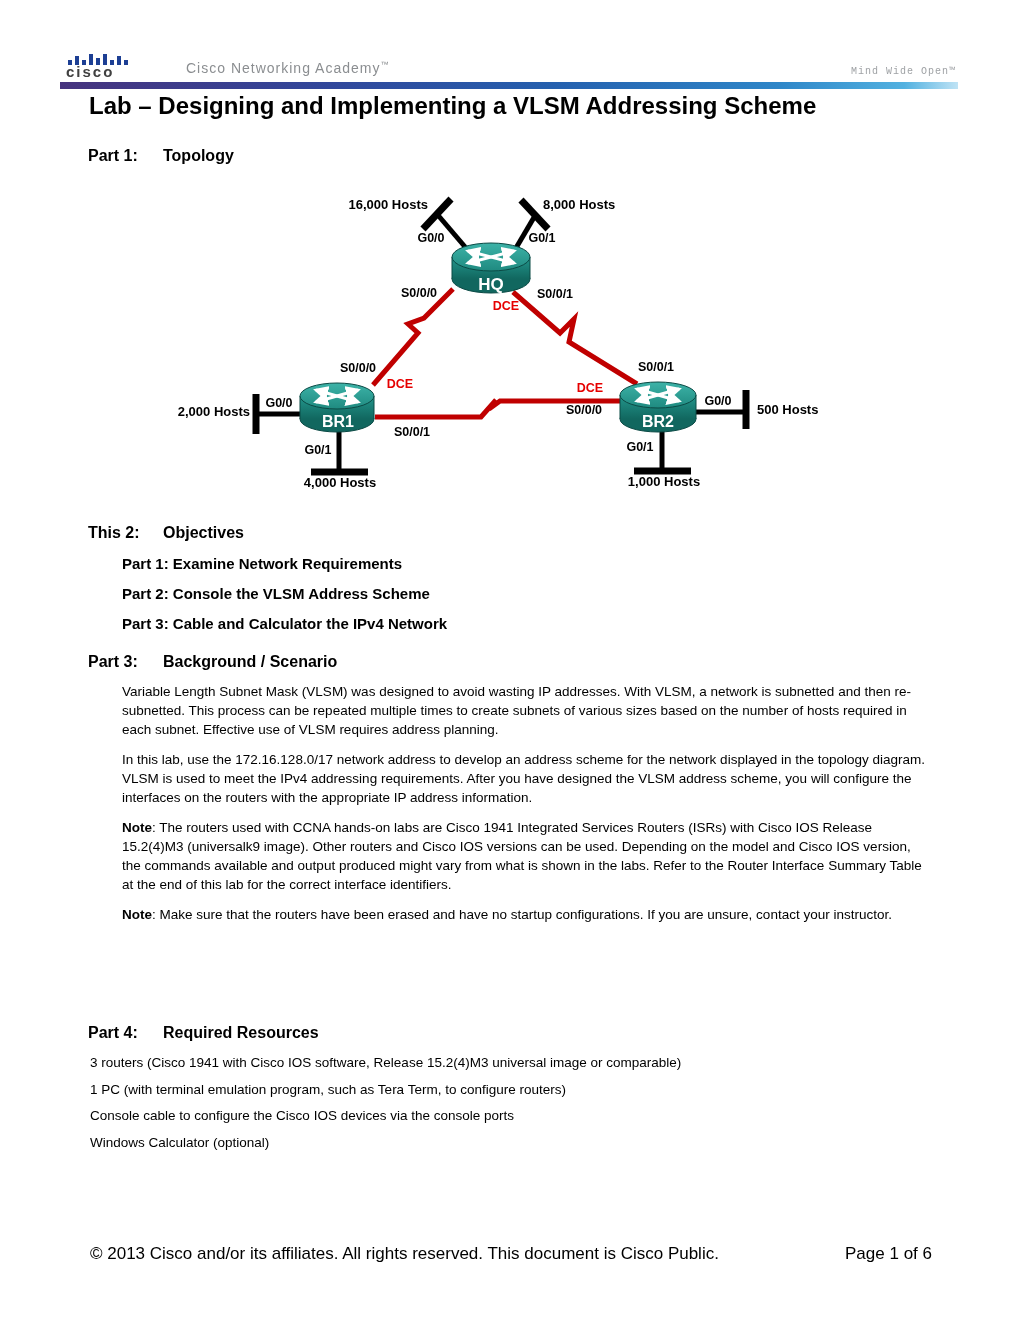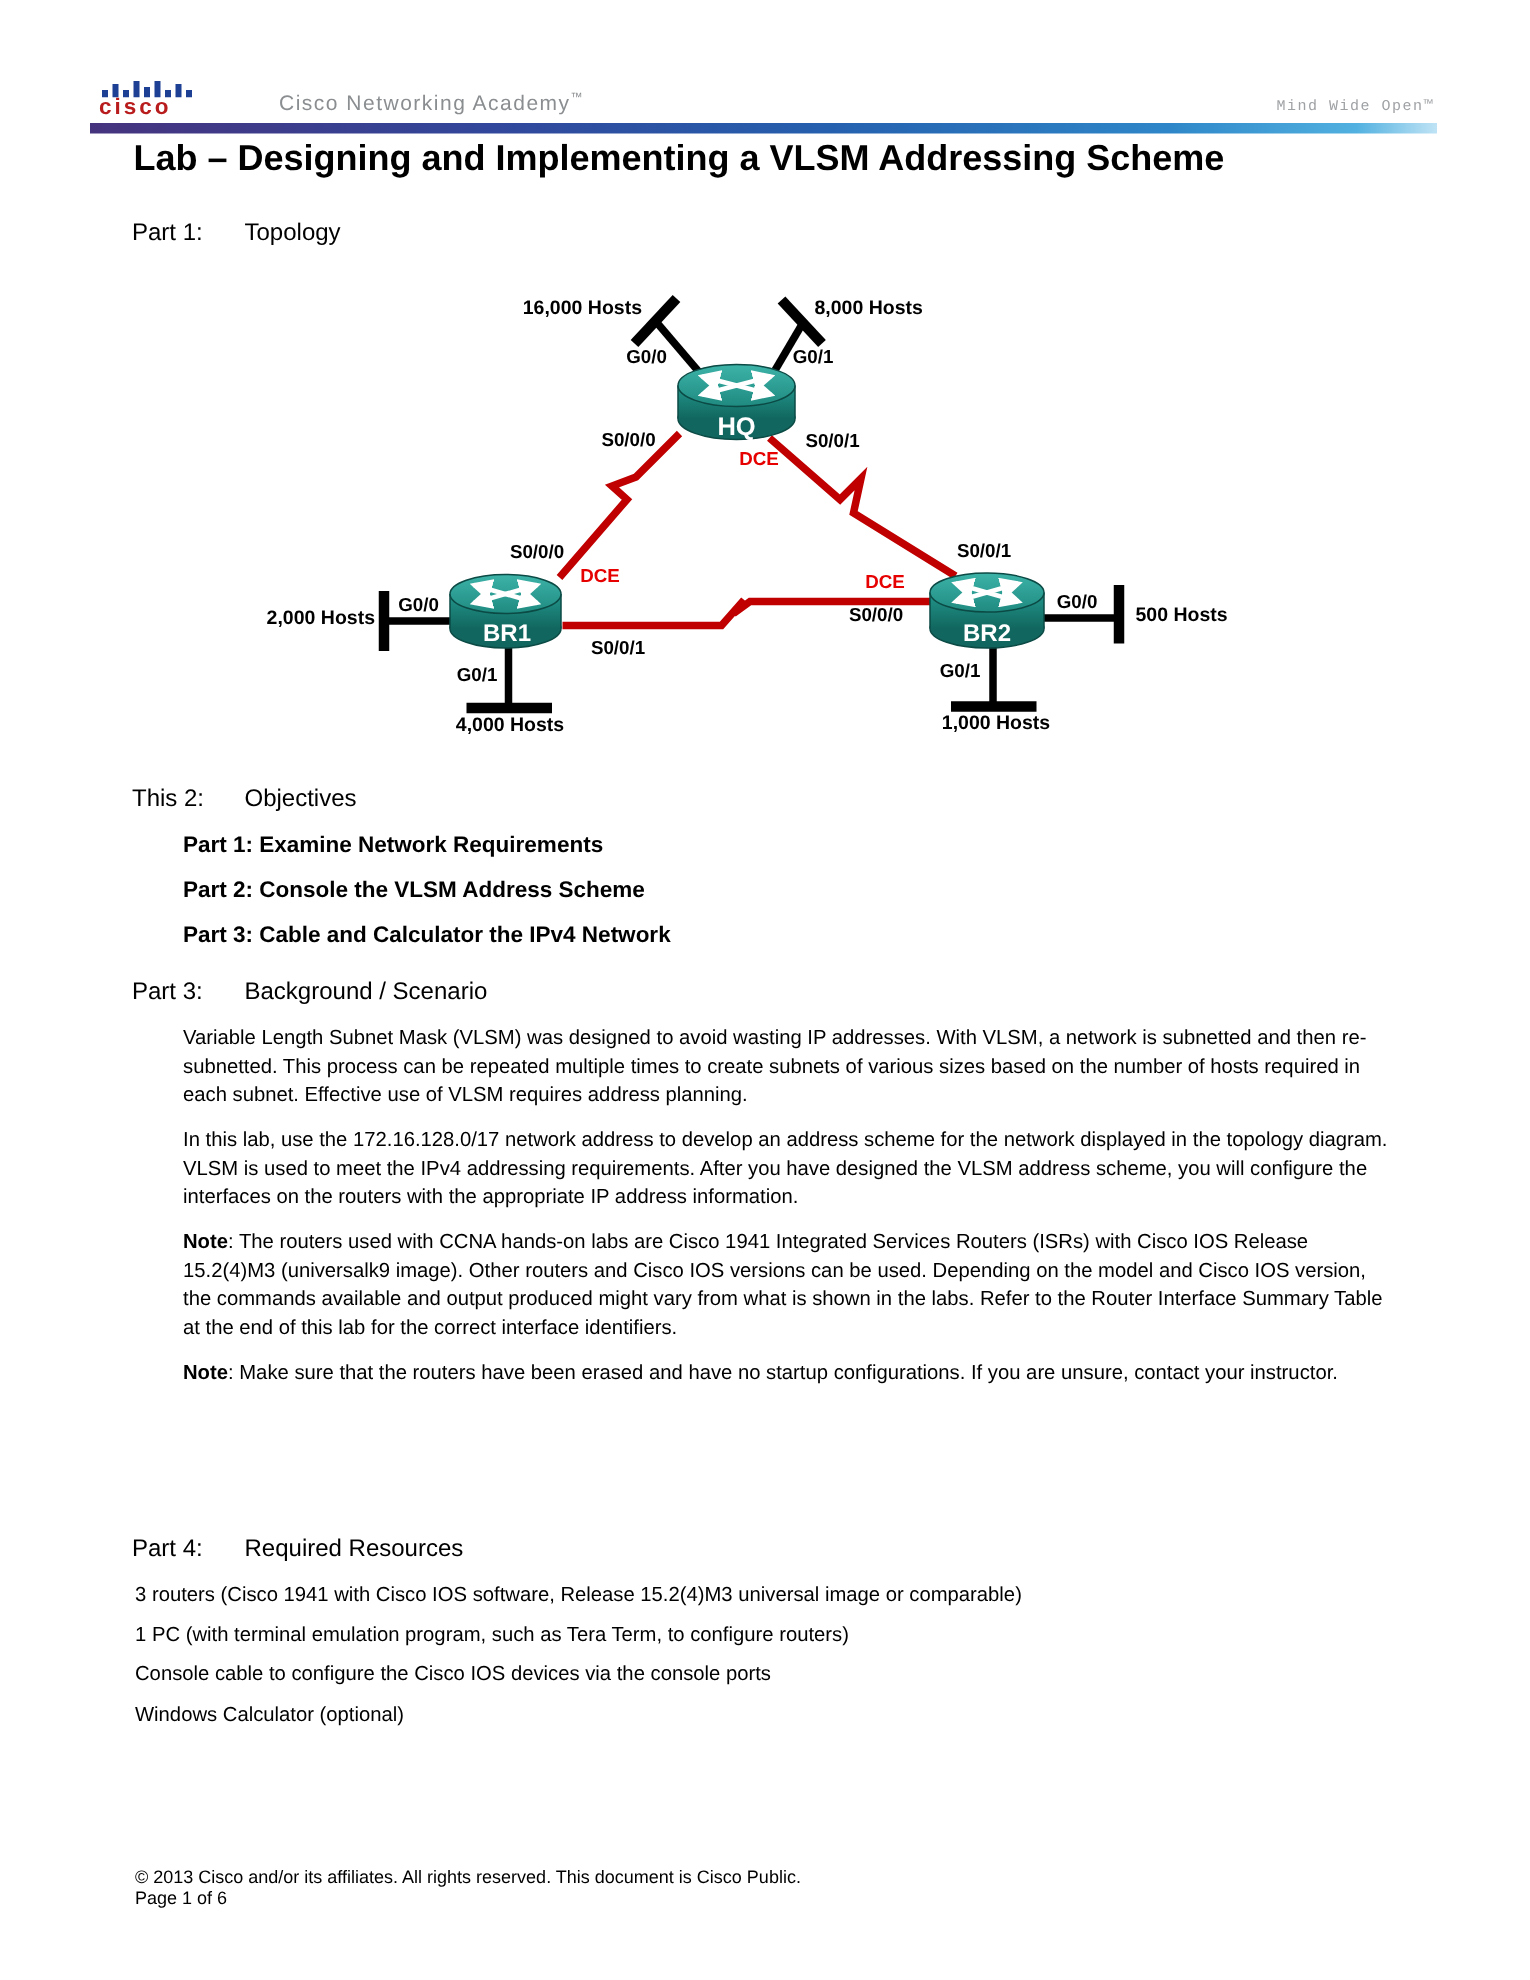--- a/index.html
+++ b/index.html
@@ -3,42 +3,42 @@
 <meta charset="utf-8">
 <style>
   html,body{margin:0;padding:0;background:#ffffff;}
   .page{
     position:relative;width:1020px;height:1320px;background:#fff;
     font-family:"Liberation Sans",sans-serif;color:#000;overflow:hidden;
   }
   
   .logo{position:absolute;left:66px;top:52px;width:110px;text-align:left;}
   .logo-bars{display:block;margin-left:2px;}
-  .logo-word{font-weight:bold;font-size:15px;letter-spacing:2px;color:#b91c1c;line-height:13px;}
+  .logo-word{font-weight:bold;font-size:15px;letter-spacing:2px;color:#404040;line-height:13px;}
   .brand{position:absolute;left:186px;top:60px;font-size:14px;letter-spacing:1px;color:#8b8e91;}
   .brand sup{font-size:8px;color:#8b8e91;}
   .tagline{position:absolute;right:64px;top:66px;font-size:10px;letter-spacing:1px;color:#9fa2a5;font-family:Liberation Mono, monospace;}
   .rule{position:absolute;left:60px;top:82px;width:898px;height:7px;
     background:linear-gradient(90deg,#46337e 0%,#31479b 30%,#2560ae 55%,#2e86c8 80%,#52b1e0 94%,#bfe3f5 100%);}
   
   .title{position:absolute;left:89px;top:92px;font-size:24px;font-weight:bold;}
-  .part-h{position:absolute;left:88px;font-size:16px;font-weight:normal;}
+  .part-h{position:absolute;left:88px;font-size:16px;font-weight:bold;}
   .part-h .ph-label{display:inline-block;width:75px;}
   .p1{top:147px}.p2{top:524px}.p3{top:653px}.p4{top:1024px}
   
   .objectives{position:absolute;left:122px;top:556px;font-size:15px;font-weight:bold;}
   .objectives div{margin-bottom:14px;line-height:16px;}
   
   .bg-text{position:absolute;left:122px;top:682px;width:806px;font-size:13.5px;line-height:19px;}
   .bg-text p{margin:0 0 11px 0;}
   
   .resources{position:absolute;left:90px;top:1054px;width:840px;font-size:13.5px;}
   .resources div{margin-bottom:8px;line-height:18.5px;}
   
-  .footer{position:absolute;left:90px;top:1244px;width:842px;display:flex;justify-content:space-between;font-size:12px;flex-direction:column;}
+  .footer{position:absolute;left:90px;top:1244px;width:842px;display:flex;justify-content:space-between;font-size:17px;}
   
   .topo{position:absolute;left:150px;top:178px;width:720px;height:330px;}
   .topo text{font-family:"Liberation Sans",sans-serif;font-weight:bold;}
   .lbl{font-size:13px;fill:#000;}
   .ifl{font-size:12.5px;fill:#000;}
   .dce{font-size:12.5px;fill:#e60000;}
   .rname{fill:#ffffff;}
 </style>
 </head>
 <body>

